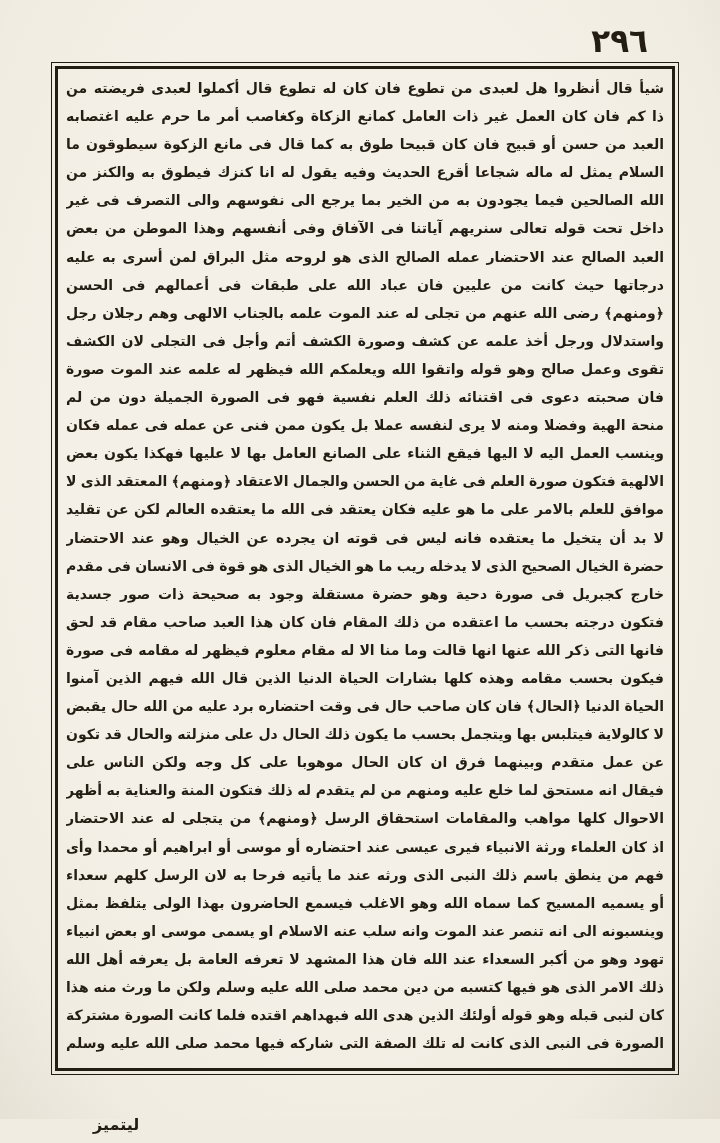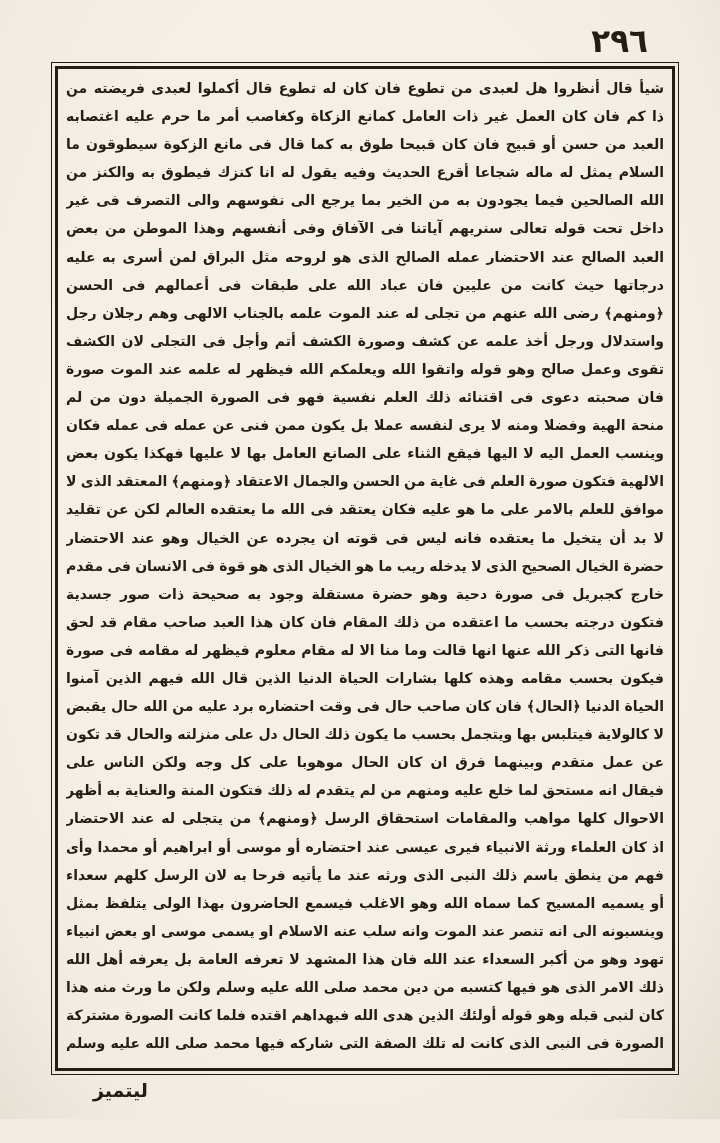--- a/index.html
+++ b/index.html
@@ -43,22 +43,22 @@
     height:28.1px;line-height:28.1px;
     font-size:14px;font-weight:700;
     color:var(--ink);
     text-align:justify;
     text-align-last:justify;
     word-spacing:-0.6px;
     overflow:hidden;
     white-space:normal;
   }
   .catchword{
-    position:absolute;left:93px;top:1079px;
-    font-size:19px;font-weight:bold;
+    position:absolute;left:93px;top:1115px;
+    font-size:16px;font-weight:bold;
     direction:rtl;
     color:var(--ink);
   }
 </style>
 </head>
 <body>
 
 <div class="page">
   <div class="page-number">٢٩٦</div>
 

